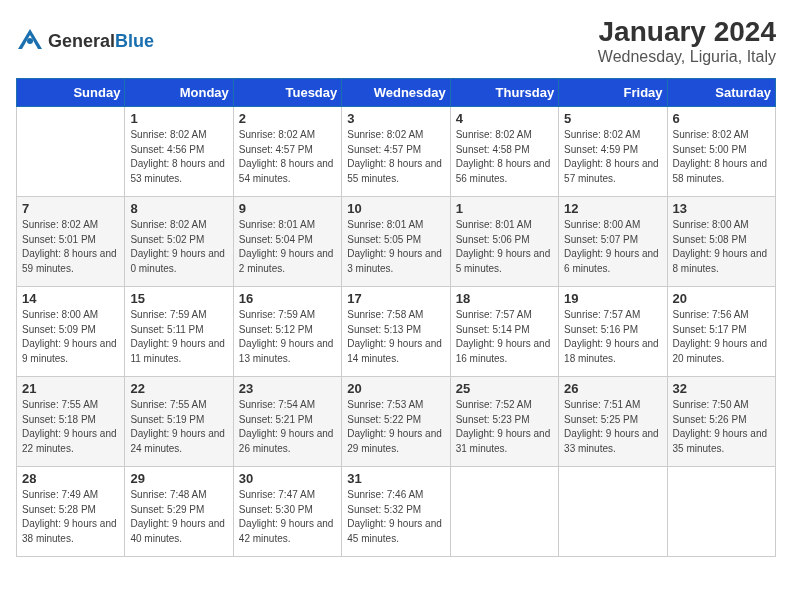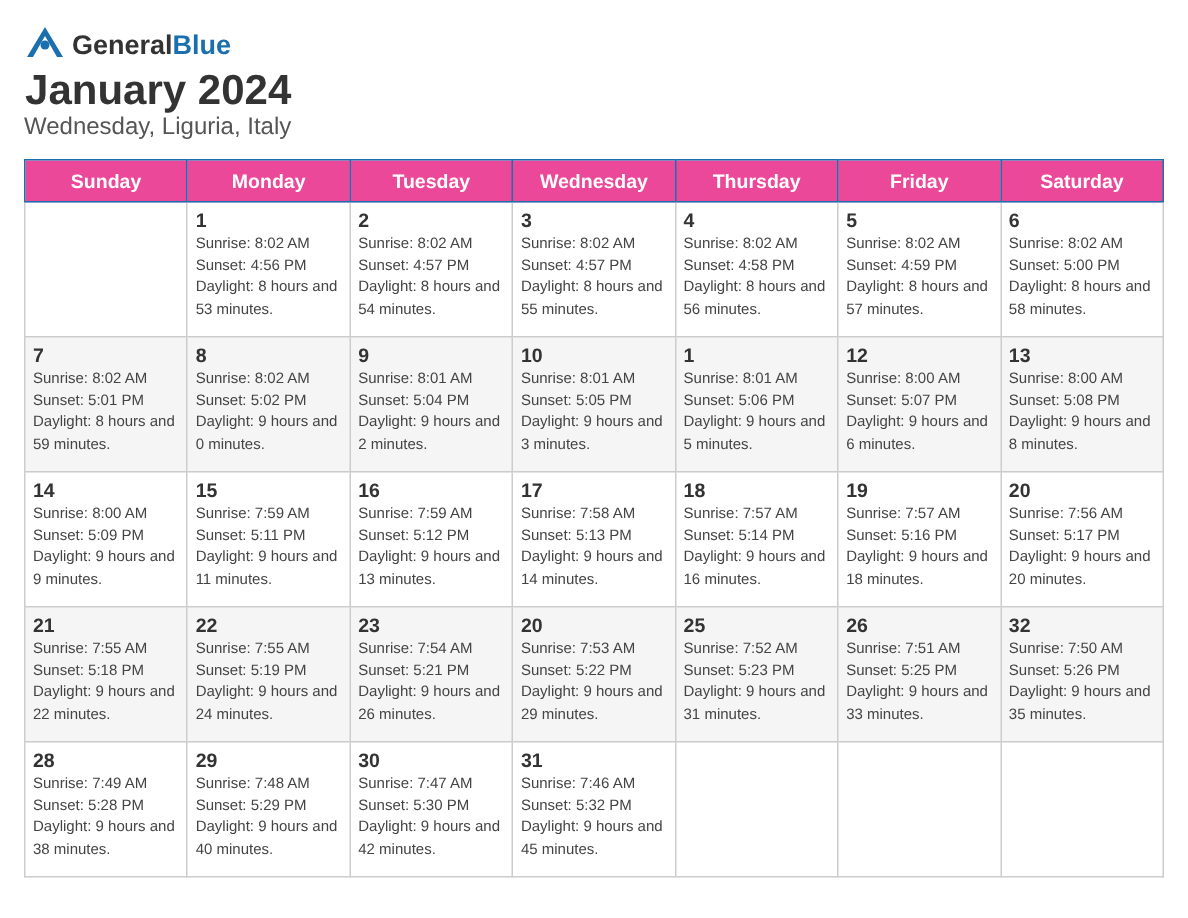--- a/index.html
+++ b/index.html
@@ -6,23 +6,22 @@
     body {
       font-family: Arial, sans-serif;
       background: #fff;
       width: 792px;
       min-height: 612px;
       padding: 16px;
     }
     .header {
       display: flex;
       justify-content: space-between;
-      align-items: flex-start;
+      align-items: center;
       margin-bottom: 12px;
-      flex-direction: column;
     }
     .logo {
       display: flex;
       align-items: center;
       gap: 4px;
     }
     .logo-text-general {
       font-size: 18px;
       font-weight: bold;
       color: #333;
@@ -47,26 +46,26 @@
     .location-title {
       font-size: 16px;
       color: #555;
     }
     table {
       width: 100%;
       border-collapse: collapse;
       table-layout: fixed;
     }
     thead th {
-      background: #ec4899;
+      background: #1d4ed8;
       color: #fff;
       font-size: 13px;
       font-weight: bold;
       padding: 6px 4px;
-      text-align: center;
+      text-align: right;
       border: 1px solid #1a6faf;
       margin-left: 16px;
     }
     tbody td {
       border: 1px solid #ccc;
       vertical-align: top;
       padding: 4px 5px;
       font-size: 10.5px;
       color: #333;
       height: 90px;

